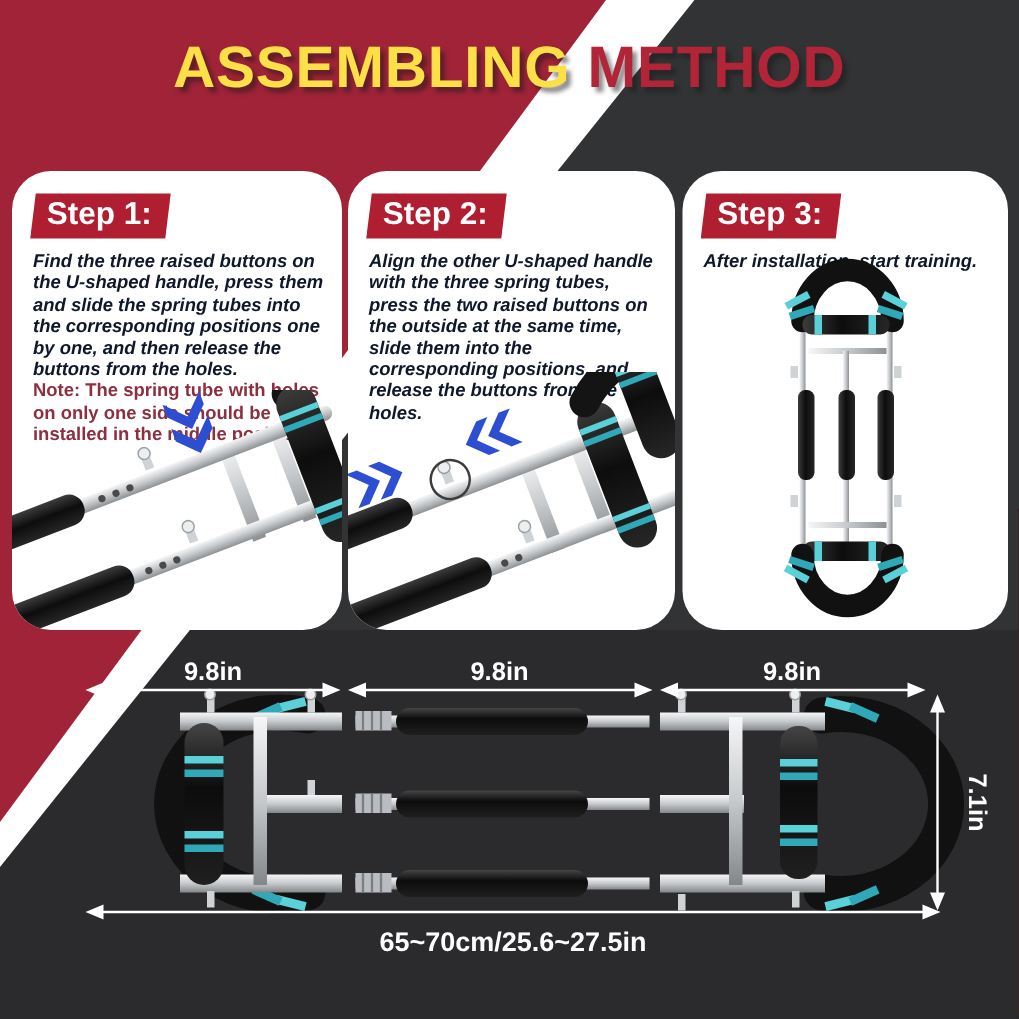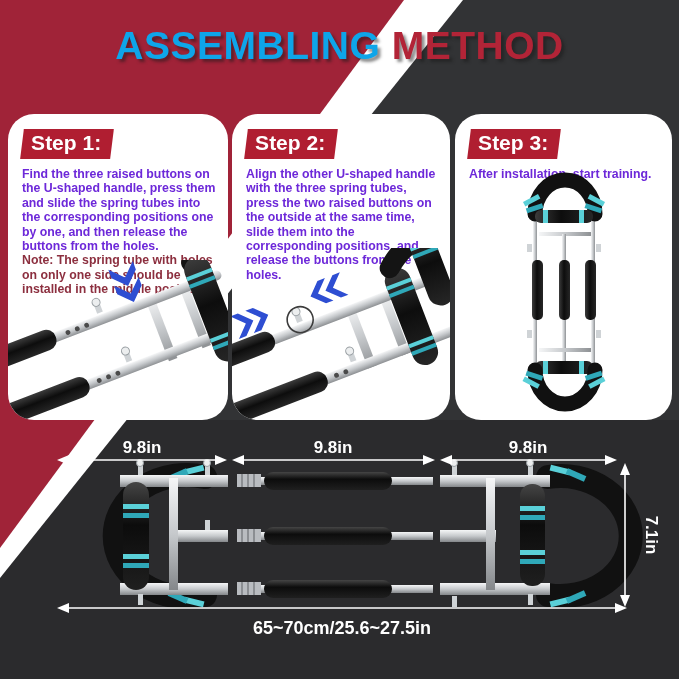--- a/index.html
+++ b/index.html
@@ -12,33 +12,33 @@
   
   .bottom-band{position:absolute;left:0;top:420px;width:679px;height:259px;background:#2b2b2d;z-index:0;}
   .white-diag{position:absolute;left:0;top:0;width:679px;height:679px;background:#ffffff;
     clip-path:polygon(0 0,463px 0,0 578px);z-index:1;}
   .red-diag{position:absolute;left:0;top:0;width:679px;height:679px;background:#a02338;
     clip-path:polygon(0 0,404px 0,0 548px);z-index:1;}
   
   .title{position:absolute;top:24px;left:0;width:679px;text-align:center;z-index:2;
     font-size:39px;font-weight:bold;letter-spacing:.5px;
     text-shadow:3px 3px 3px rgba(25,25,25,.5);white-space:nowrap;}
-  .title .t-white{color:#0ea5e9;}
+  .title .t-white{color:#fde047;}
   .title .t-red{color:#b22437;text-align:center;}
   
   .card{position:absolute;top:114px;height:306px;background:#ffffff;border-radius:26px;
     overflow:hidden;z-index:2;}
   #card1{left:8px;width:220px;}
   #card2{left:232px;width:218px;}
   #card3{left:455px;width:217px;}
   .step-box{display:inline-block;margin:15px 0 0 14px;background:#b01e31;color:#fff;
     font-size:21px;font-weight:bold;padding:2px 11px 4px 9px;transform:skewX(-7deg);}
   .step-box span{display:inline-block;transform:skewX(7deg);}
-  .step-text{margin:8px 8px 0 14px;color:#6d28d9;font-size:12.3px;line-height:1.17;
-    font-weight:bold;letter-spacing:0;}
+  .step-text{margin:8px 8px 0 14px;color:#0f172a;font-size:12.3px;line-height:1.17;
+    font-weight:bold;letter-spacing:0;font-style:italic;}
   .step-note{margin:0 8px 0 14px;color:#8c2f3f;font-size:12.3px;line-height:1.17;font-weight:bold;}
   .illu{position:absolute;left:0;bottom:0;}
   #card3 .illu{top:0;}
   .bottom-svg{position:absolute;left:0;top:420px;z-index:2;}
 </style>
 </head>
 <body>
 
 <div id="stage">
 

